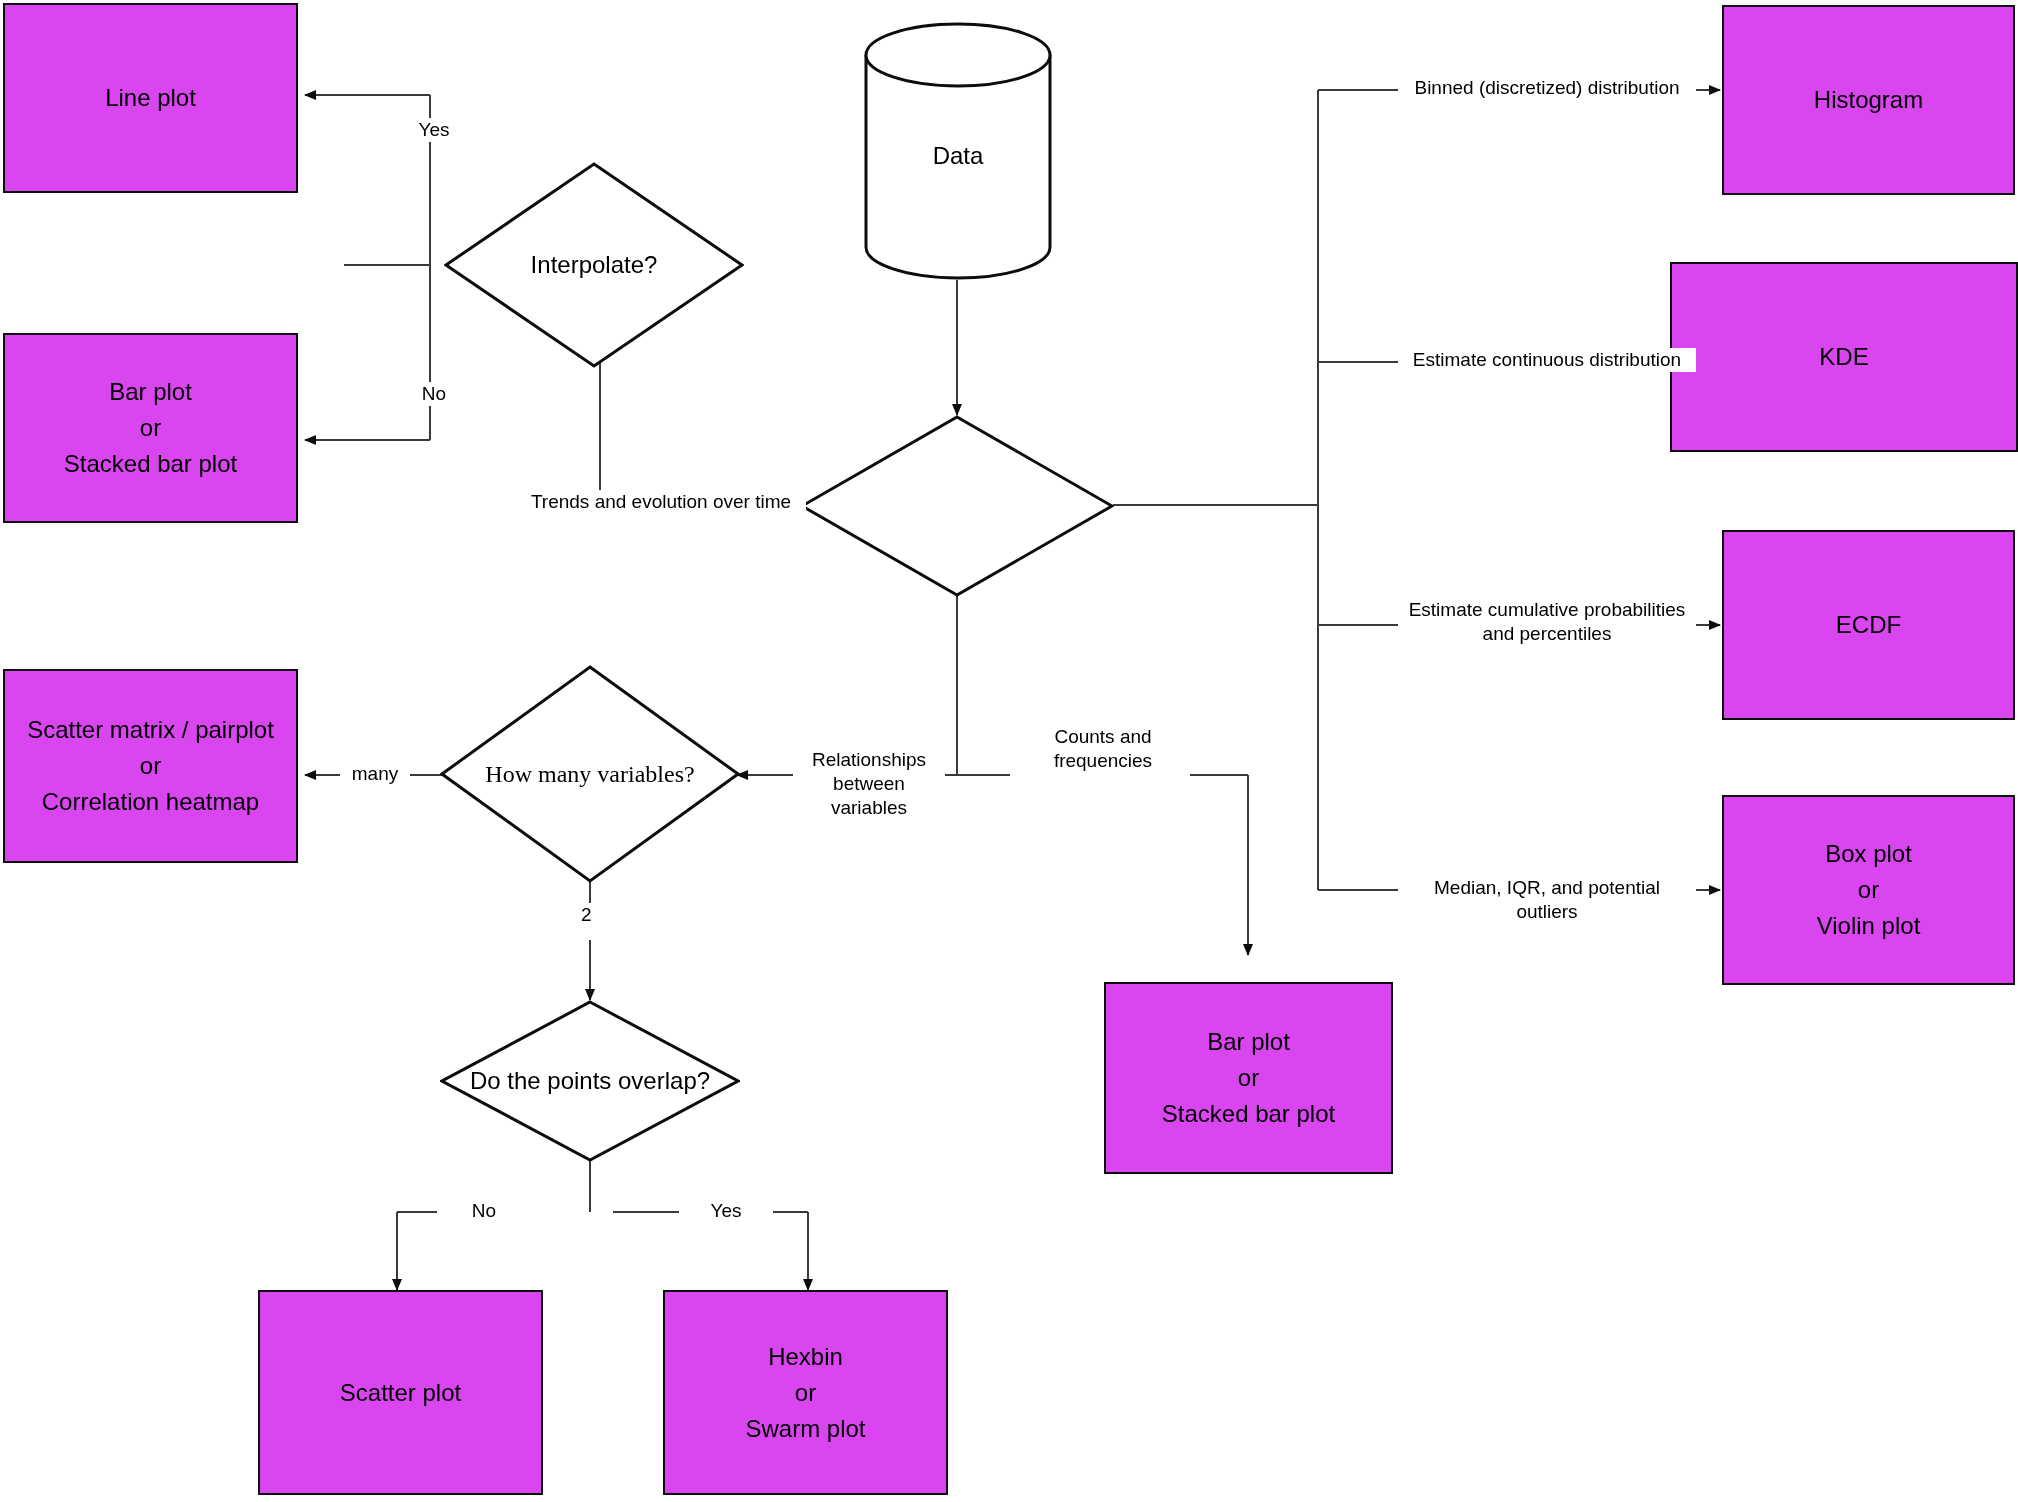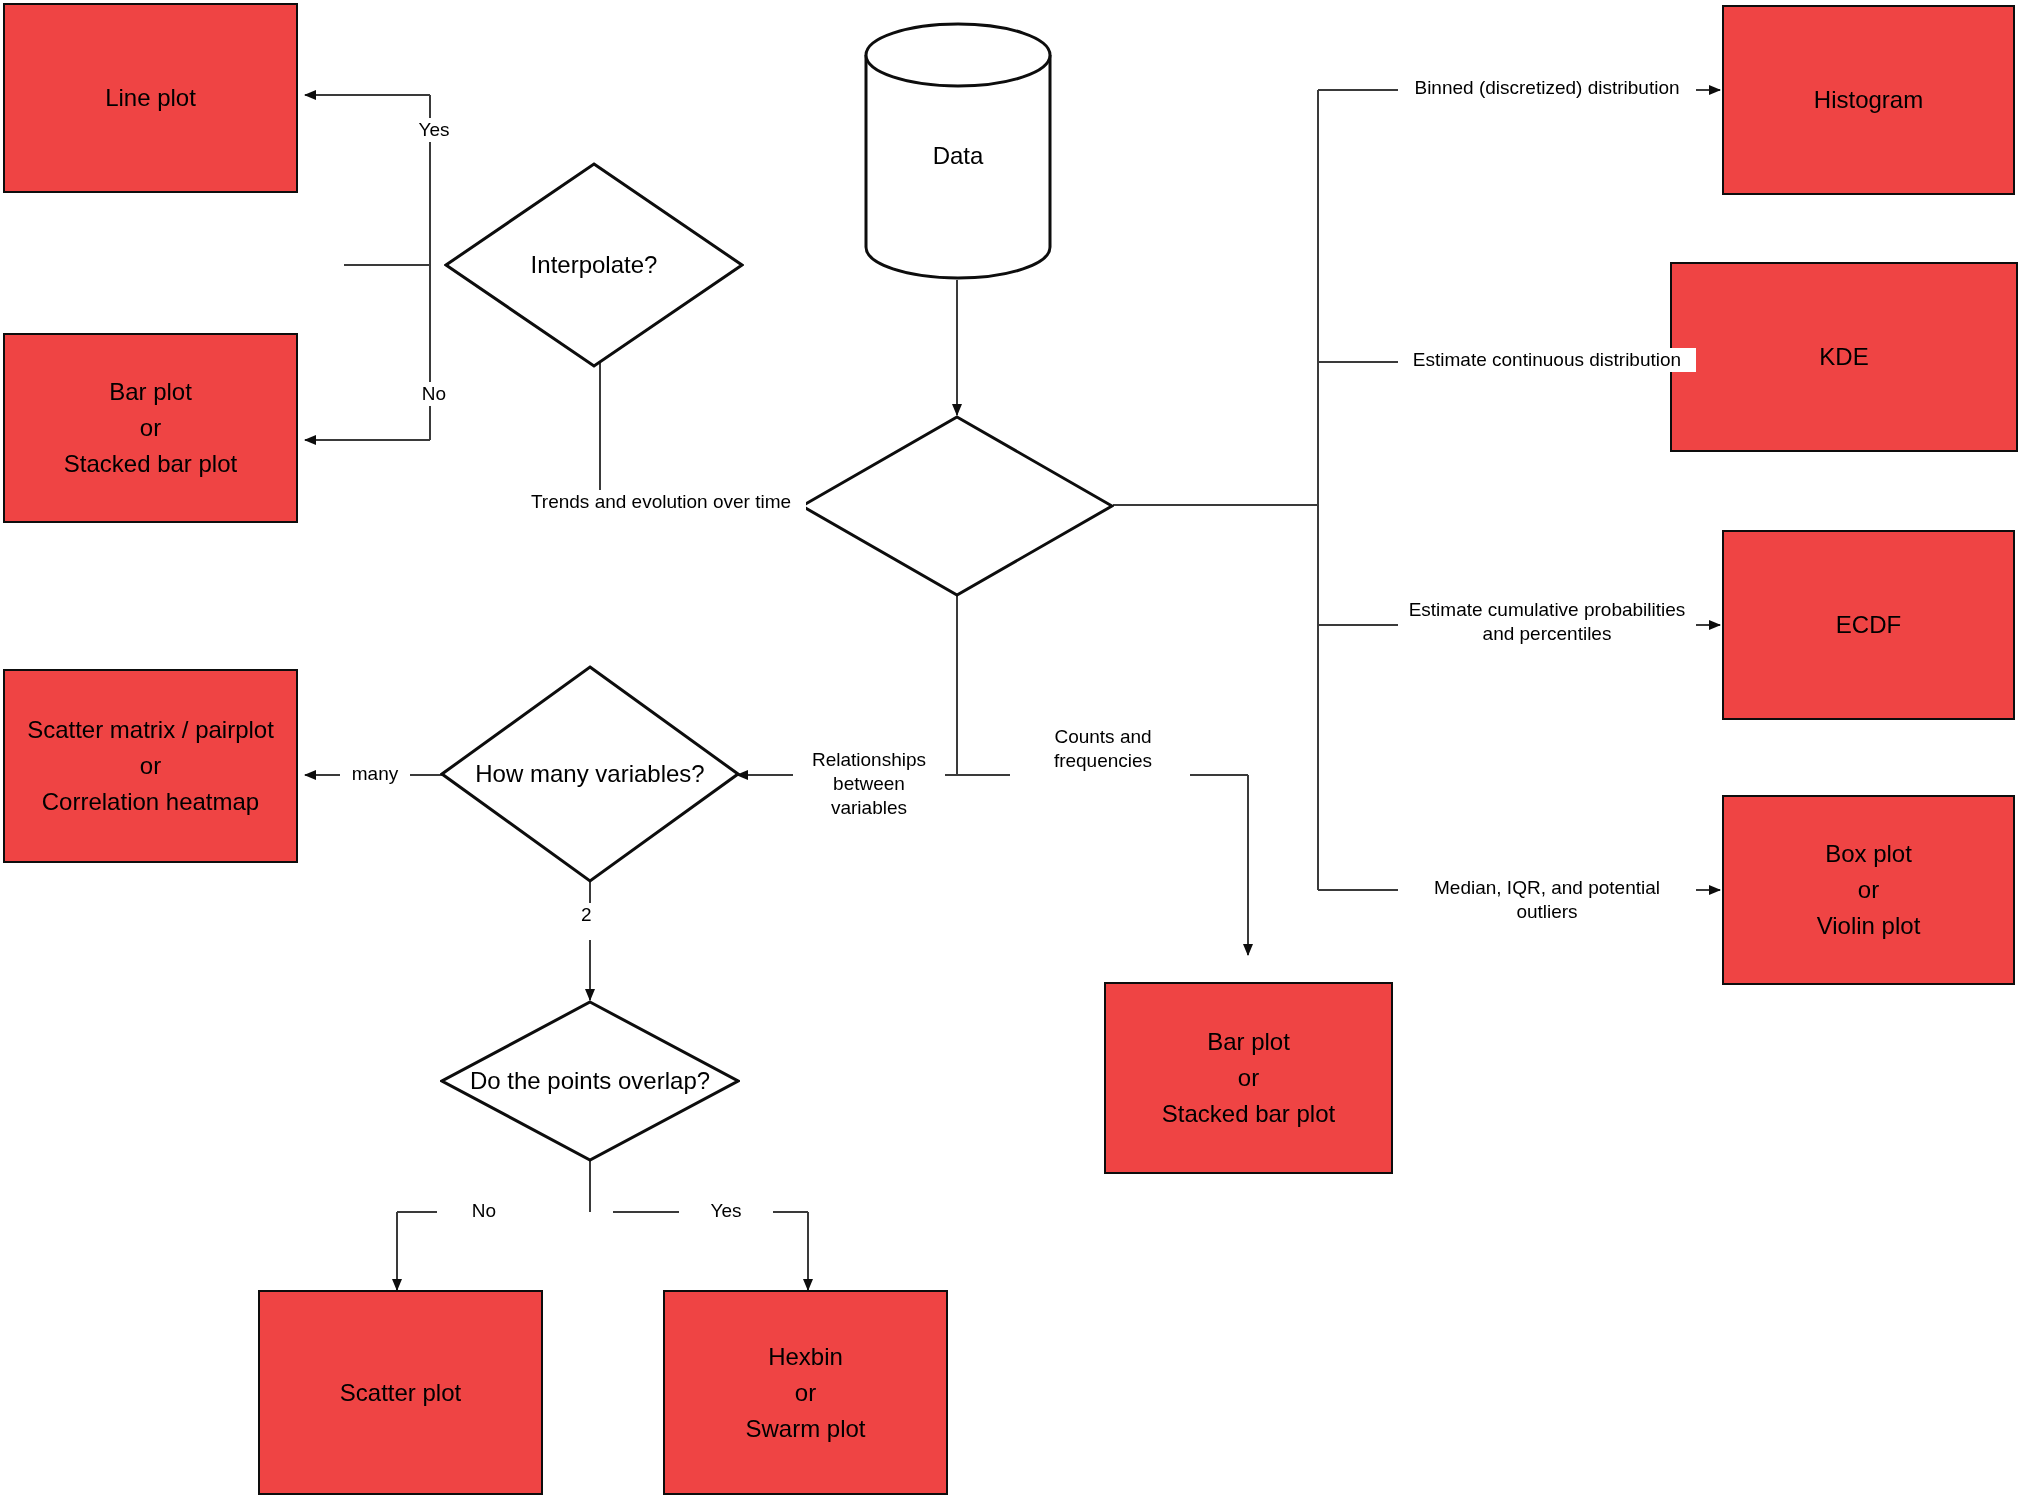--- a/index.html
+++ b/index.html
@@ -26,21 +26,21 @@
     position: absolute;
     box-sizing: border-box;
     display: flex;
     align-items: center;
     justify-content: center;
     text-align: center;
     color: #000000;
   }
   .box {
     border: 2px solid #0d0d0d;
-    background: #ef4444;
+    background: #d946ef;
     font-size: 24px;
     line-height: 1.5;
   }
   .diamond-wrap {
     background: transparent;
   }
   .diamond-wrap svg.shape {
     position: absolute;
     inset: 0;
   }
@@ -169,21 +169,21 @@
   <div class="node box" style="left:3px; top:669px; width:295px; height:194px; white-space:pre-line;">
     <span>Scatter matrix / pairplot
 or
 Correlation heatmap</span>
   </div>
 
   <div class="node diamond-wrap" style="left:440px; top:665px; width:300px; height:218px;">
     <svg class="shape" viewBox="0 0 300 218" xmlns="http://www.w3.org/2000/svg">
       <polygon points="150,2 298,109 150,216 2,109" fill="#ffffff" stroke="#0d0d0d" stroke-width="3"></polygon>
     </svg>
-    <span class="diamond-label" style="width:94%;">How many variables?</span>
+    <span class="diamond-label" style="width:94%;font-family:Liberation Serif, serif;">How many variables?</span>
   </div>
 
   <div class="node diamond-wrap" style="left:440px; top:1000px; width:300px; height:162px;">
     <svg class="shape" viewBox="0 0 300 162" xmlns="http://www.w3.org/2000/svg">
       <polygon points="150,2 298,81 150,160 2,81" fill="#ffffff" stroke="#0d0d0d" stroke-width="3"></polygon>
     </svg>
     <span class="diamond-label" style="width:94%;">Do the points overlap?</span>
   </div>
 
   <div class="node box" style="left:258px; top:1290px; width:285px; height:205px;">

